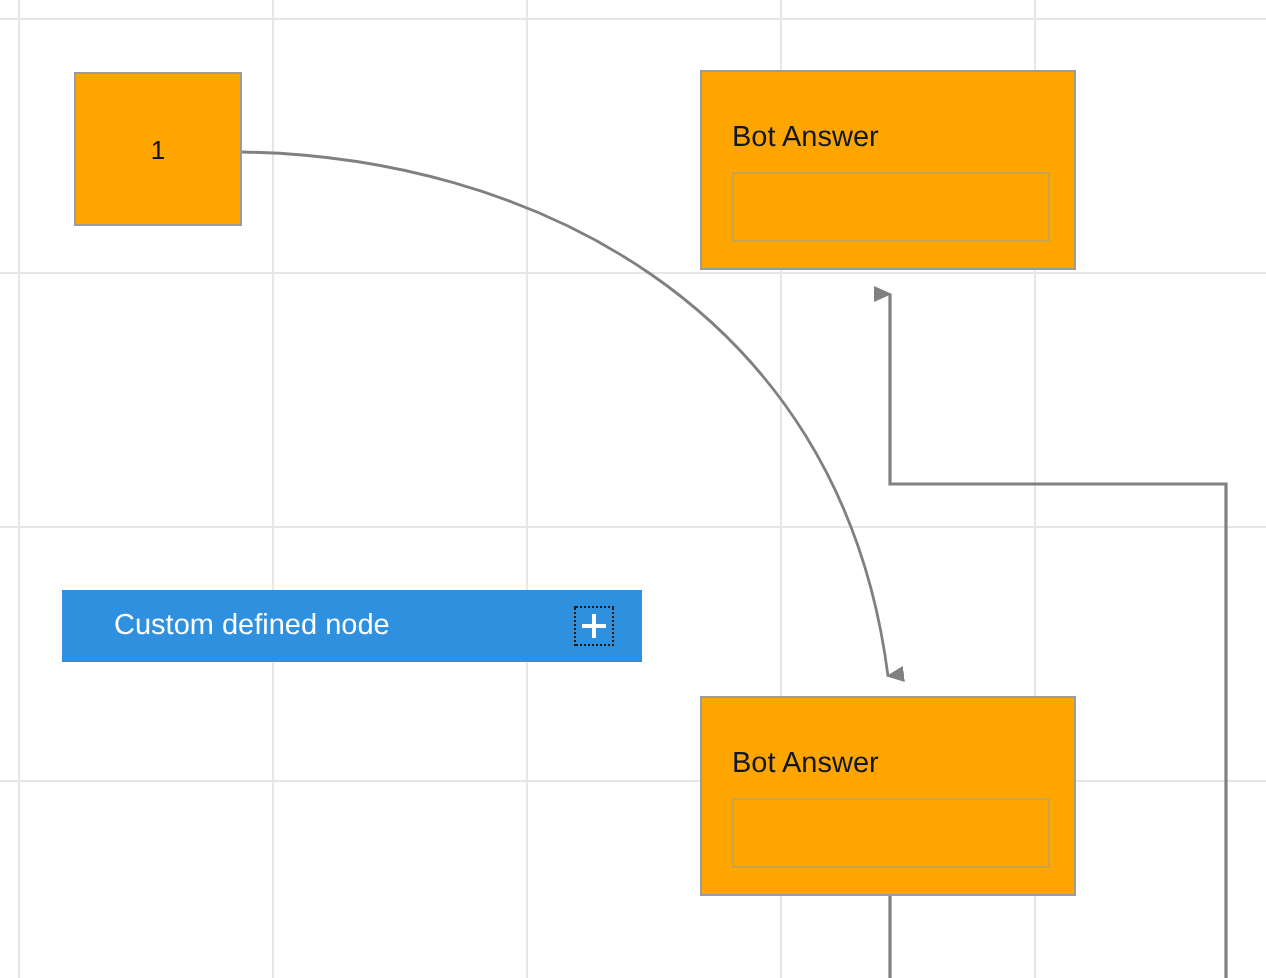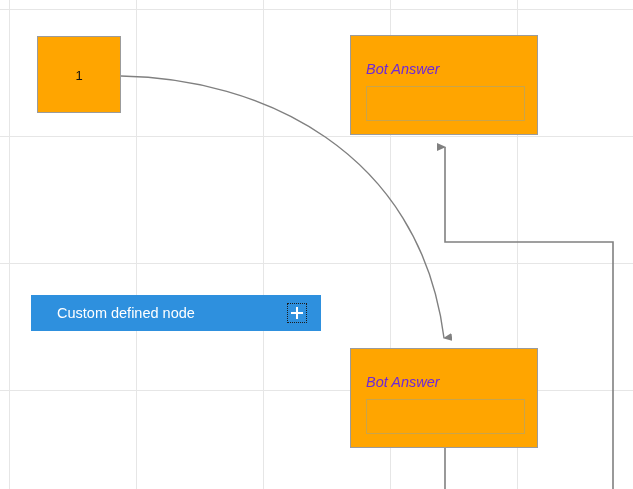--- a/index.html
+++ b/index.html
@@ -42,24 +42,23 @@
     border: 1px solid #9b9b9b;
   }
   .node-orange {
     background: #FFA500;
   }
   .node-title {
     position: absolute;
     left: 15px;
     top: 26px;
     font-size: 14.5px;
-    color: #6d28d9;
+    color: #0f172a;
     line-height: 1;
     white-space: nowrap;
-    font-style: italic;
   }
   .node-slot {
     position: absolute;
     left: 15px;
     right: 12px;
     top: 50px;
     height: 35px;
     box-sizing: border-box;
     border: 1px solid #c9a44a;
     background: transparent;

